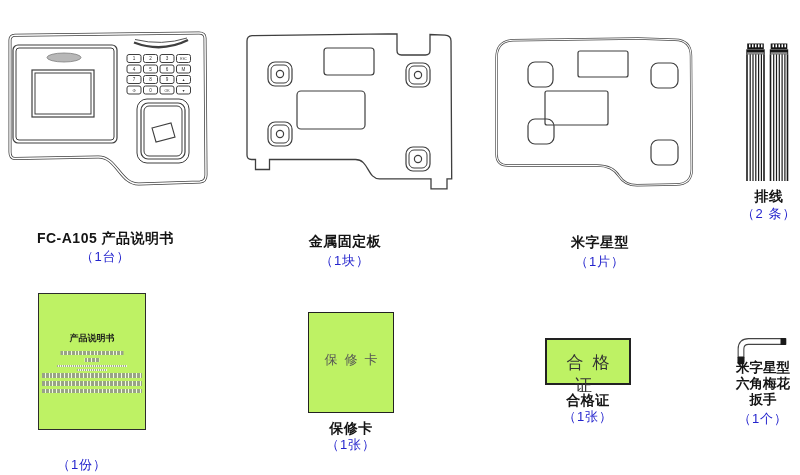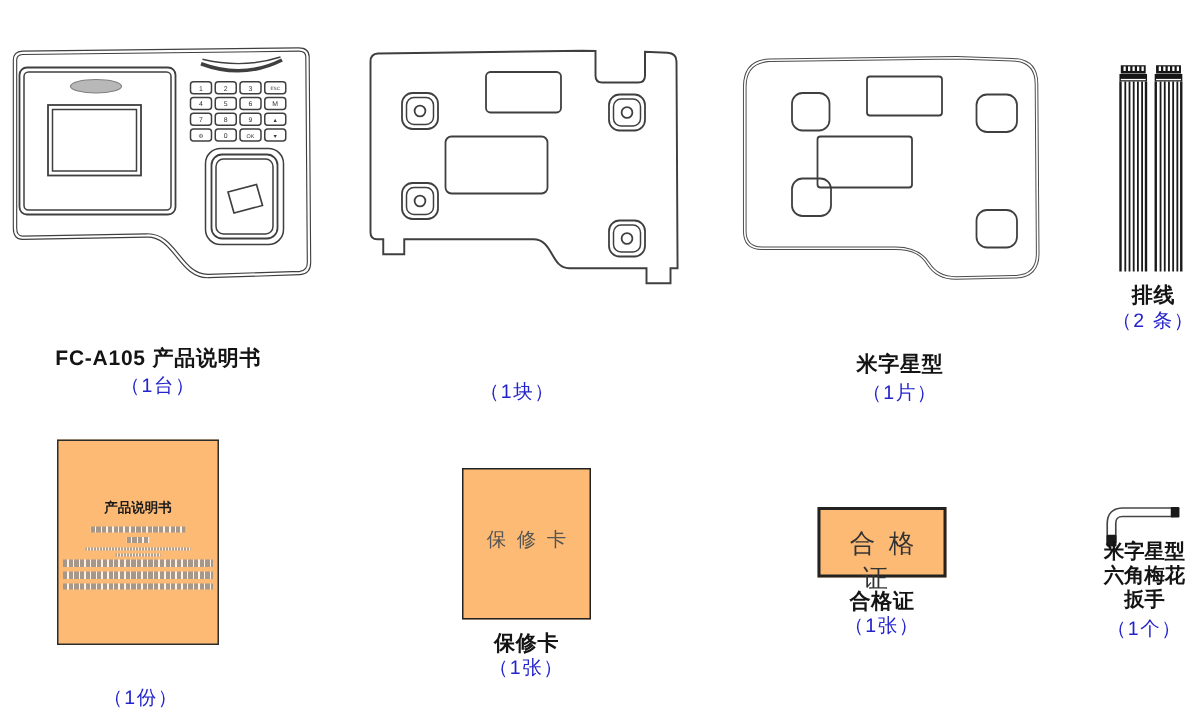--- a/index.html
+++ b/index.html
@@ -1,21 +1,21 @@
 <!DOCTYPE html>
 <html><head>
 <meta charset="utf-8">
 <style>
   html,body{margin:0;padding:0;background:#fff;}
   #canvas{position:relative;width:800px;height:475px;background:#ffffff;overflow:hidden;
           font-family:"Liberation Sans","DejaVu Sans",sans-serif;}
   .abs{position:absolute;}
   .name{position:absolute;text-align:center;font-weight:bold;font-size:14px;color:#141414;letter-spacing:0.5px;}
   .qty{position:absolute;text-align:center;font-size:13px;color:#2424cd;letter-spacing:1px;}
-  .card{position:absolute;background:#fdba74;box-sizing:border-box;}
+  .card{position:absolute;background:#bef264;box-sizing:border-box;}
   .manual-card{border:1.3px solid #2c2c2c;}
   .warranty-card{border:1.5px solid #222;}
   .cert-card{border:2px solid #222;}
   .manual-title{position:absolute;left:0;right:0;top:38px;text-align:center;
                 font-size:9px;font-weight:bold;color:#1a1a1a;}
   .mline{position:absolute;left:50%;transform:translateX(-50%);
          background:repeating-linear-gradient(90deg,#8f8f8f 0 2.8px,#ffffff 2.8px 3.8px);opacity:.8;}
   .mline.thin{background:repeating-linear-gradient(90deg,#9a9a9a 0 1.2px,#ffffff 1.2px 2px);}
   .card-text-serif{position:absolute;left:0;right:0;text-align:center;
                    font-family:"Liberation Serif","DejaVu Serif",serif;}
@@ -102,20 +102,21 @@
       <rect x="30" y="94" width="24" height="24" rx="7" stroke-width="1.2"></rect>
       <rect x="33" y="97" width="18" height="18" rx="5" stroke-width="1"></rect>
       <circle cx="42" cy="106" r="3.6" stroke-width="1.2"></circle>
       <rect x="168" y="119" width="24" height="24" rx="7" stroke-width="1.2"></rect>
       <rect x="171" y="122" width="18" height="18" rx="5" stroke-width="1"></rect>
       <circle cx="180" cy="131" r="3.6" stroke-width="1.2"></circle>
     </g>
     <rect x="86" y="20" width="50" height="27" rx="3" fill="none" stroke="#3f3f3f" stroke-width="1.2"></rect>
     <rect x="59" y="63" width="68" height="38" rx="4" fill="none" stroke="#3f3f3f" stroke-width="1.2"></rect>
   </svg>
+  <div class="name" style="left:270px;width:150px;top:233px;">金属固定板</div>
   <div class="qty" style="left:270px;width:150px;top:252px;">（1块）</div>
 
   <svg class="abs" style="left:488px;top:33px;" width="210" height="165" viewBox="0 0 210 165">
     <path d="M8.5,25 Q8.5,8 25,7.2 L150,5.5 L187,6.8 Q203,7.2 203,23 L203.8,136 Q203.8,151.5 188,151.5 L149,152.3 Q137,152.3 131,143 C127,136.5 121,132.5 109,132.5 L20,132.5 Q8.5,132.5 8.5,121 Z" fill="#ffffff" stroke="#4a4a4a" stroke-width="2.4"></path>
     <path d="M8.5,25 Q8.5,8 25,7.2 L150,5.5 L187,6.8 Q203,7.2 203,23 L203.8,136 Q203.8,151.5 188,151.5 L149,152.3 Q137,152.3 131,143 C127,136.5 121,132.5 109,132.5 L20,132.5 Q8.5,132.5 8.5,121 Z" fill="none" stroke="#ffffff" stroke-width="1.1"></path>
     <g fill="none" stroke="#3f3f3f" stroke-width="1.2">
       <rect x="40" y="29" width="25" height="25" rx="7"></rect>
       <rect x="163" y="30" width="27" height="25" rx="7"></rect>
       <rect x="40" y="86" width="26" height="25" rx="7"></rect>
       <rect x="163" y="107" width="27" height="25" rx="7"></rect>
@@ -176,21 +177,21 @@
   <div class="card manual-card" style="left:38px;top:293px;width:108px;height:137px;">
     <div class="manual-title">产品说明书</div>
     <div class="mline" style="top:57px;width:63px;height:4px;"></div>
     <div class="mline" style="top:64px;width:15px;height:4px;"></div>
     <div class="mline thin" style="top:70.5px;width:70px;height:2px;"></div>
     <div class="mline thin" style="top:74.5px;width:30px;height:2px;"></div>
     <div class="mline" style="top:79px;width:100px;height:4.5px;"></div>
     <div class="mline" style="top:87px;width:100px;height:4.5px;"></div>
     <div class="mline" style="top:94.5px;width:100px;height:4.5px;"></div>
   </div>
-  <div class="qty" style="left:44px;width:100px;top:456px;">（1份）</div>
+  <div class="qty" style="left:32px;width:100px;top:456px;">（1份）</div>
 
   <div class="card warranty-card" style="left:308px;top:312px;width:86px;height:101px;">
     <div class="card-text-serif warranty-text">保修卡</div>
   </div>
   <div class="name" style="left:301px;width:100px;top:420px;">保修卡</div>
   <div class="qty" style="left:301px;width:100px;top:436px;">（1张）</div>
 
   <div class="card cert-card" style="left:545px;top:338px;width:86px;height:47px;">
     <div class="card-text-serif cert-text">合格证</div>
   </div>

